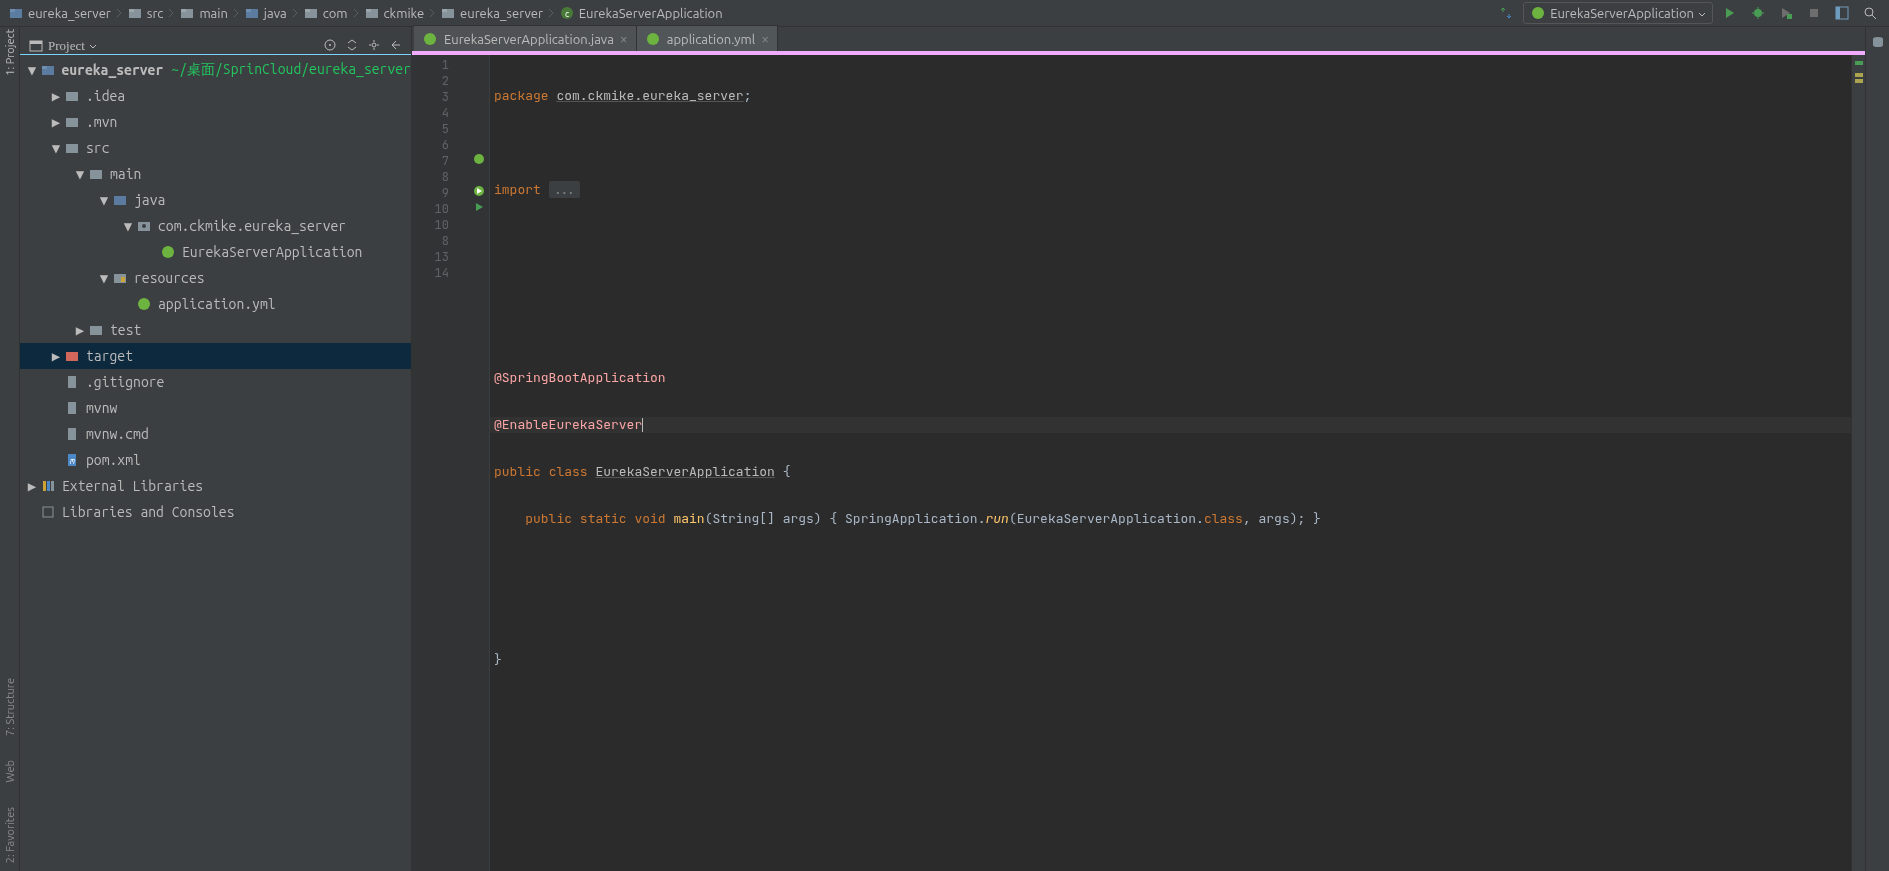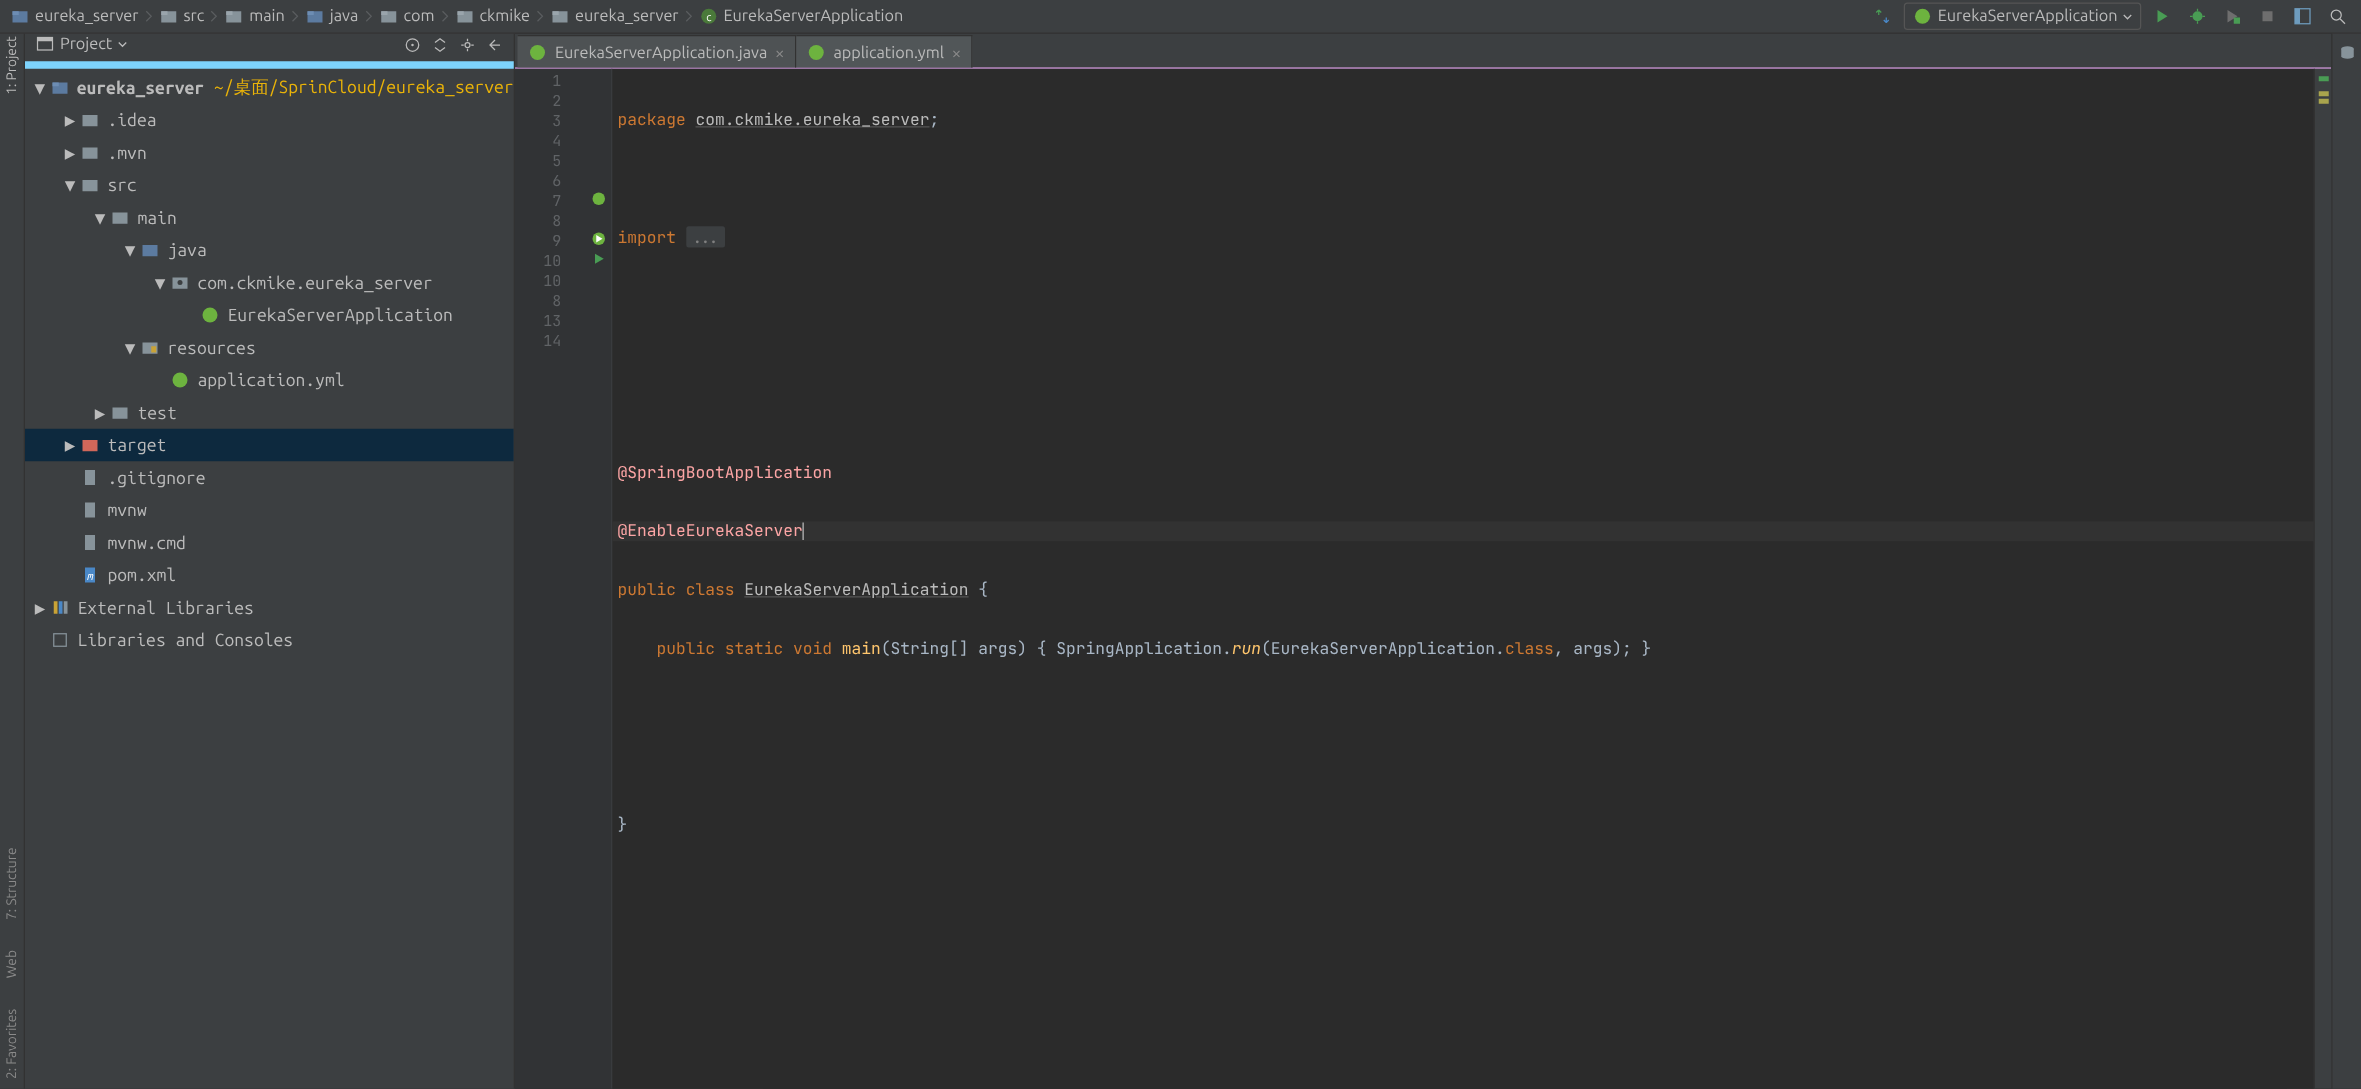--- a/index.html
+++ b/index.html
@@ -89,23 +89,24 @@
 .project-pane {
   width: 392px;
   background: #3c3f41;
   border-right: 1px solid #323232;
   display: flex;
   flex-direction: column;
 }
 .pane-header {
   height: 28px;
   display: flex;
-  align-items: flex-start;
+  align-items: flex-end;
   padding: 0 6px 0 8px;
-  border-bottom: 6px solid #7dd3fc;
+  border-bottom: 1px solid #7dd3fc;
+  font-family: Liberation Serif, serif;
 }
 .pane-header .title {
   display: flex;
   align-items: center;
   gap: 4px;
   flex: 1;
 }
 .pane-header .hactions { display: flex; gap: 4px; }
 .pane-header .hactions .icon-btn { width: 18px; height: 18px; }
 
@@ -119,31 +120,31 @@
 .tree-row {
   height: 26px;
   display: flex;
   align-items: center;
   white-space: nowrap;
   color: #bbbbbb;
 }
 .tree-row.tgt { background: #0d293e; }
 .tree-row .arrow { width: 16px; text-align: center; color: #bbb; }
 .tree-row .ficon { margin-right: 6px; }
-.tree-row .muted { color: #eab308; margin-left: 8px; }
+.tree-row .muted { color: #22c55e; margin-left: 8px; }
 
 
 .editor-col { flex: 1; display: flex; flex-direction: column; min-width: 0; background: #2b2b2b; }
 .tabs-bar {
   height: 28px;
   background: #3c3f41;
   display: flex;
   align-items: flex-end;
   padding-left: 2px;
-  border-bottom: 1px solid #f0abfc;
+  border-bottom: 4px solid #f0abfc;
 }
 .tab {
   height: 26px;
   display: flex;
   align-items: center;
   gap: 6px;
   padding: 0 8px;
   background: #515658;
   color: #bbbbbb;
   border-top: 1px solid #323232;

